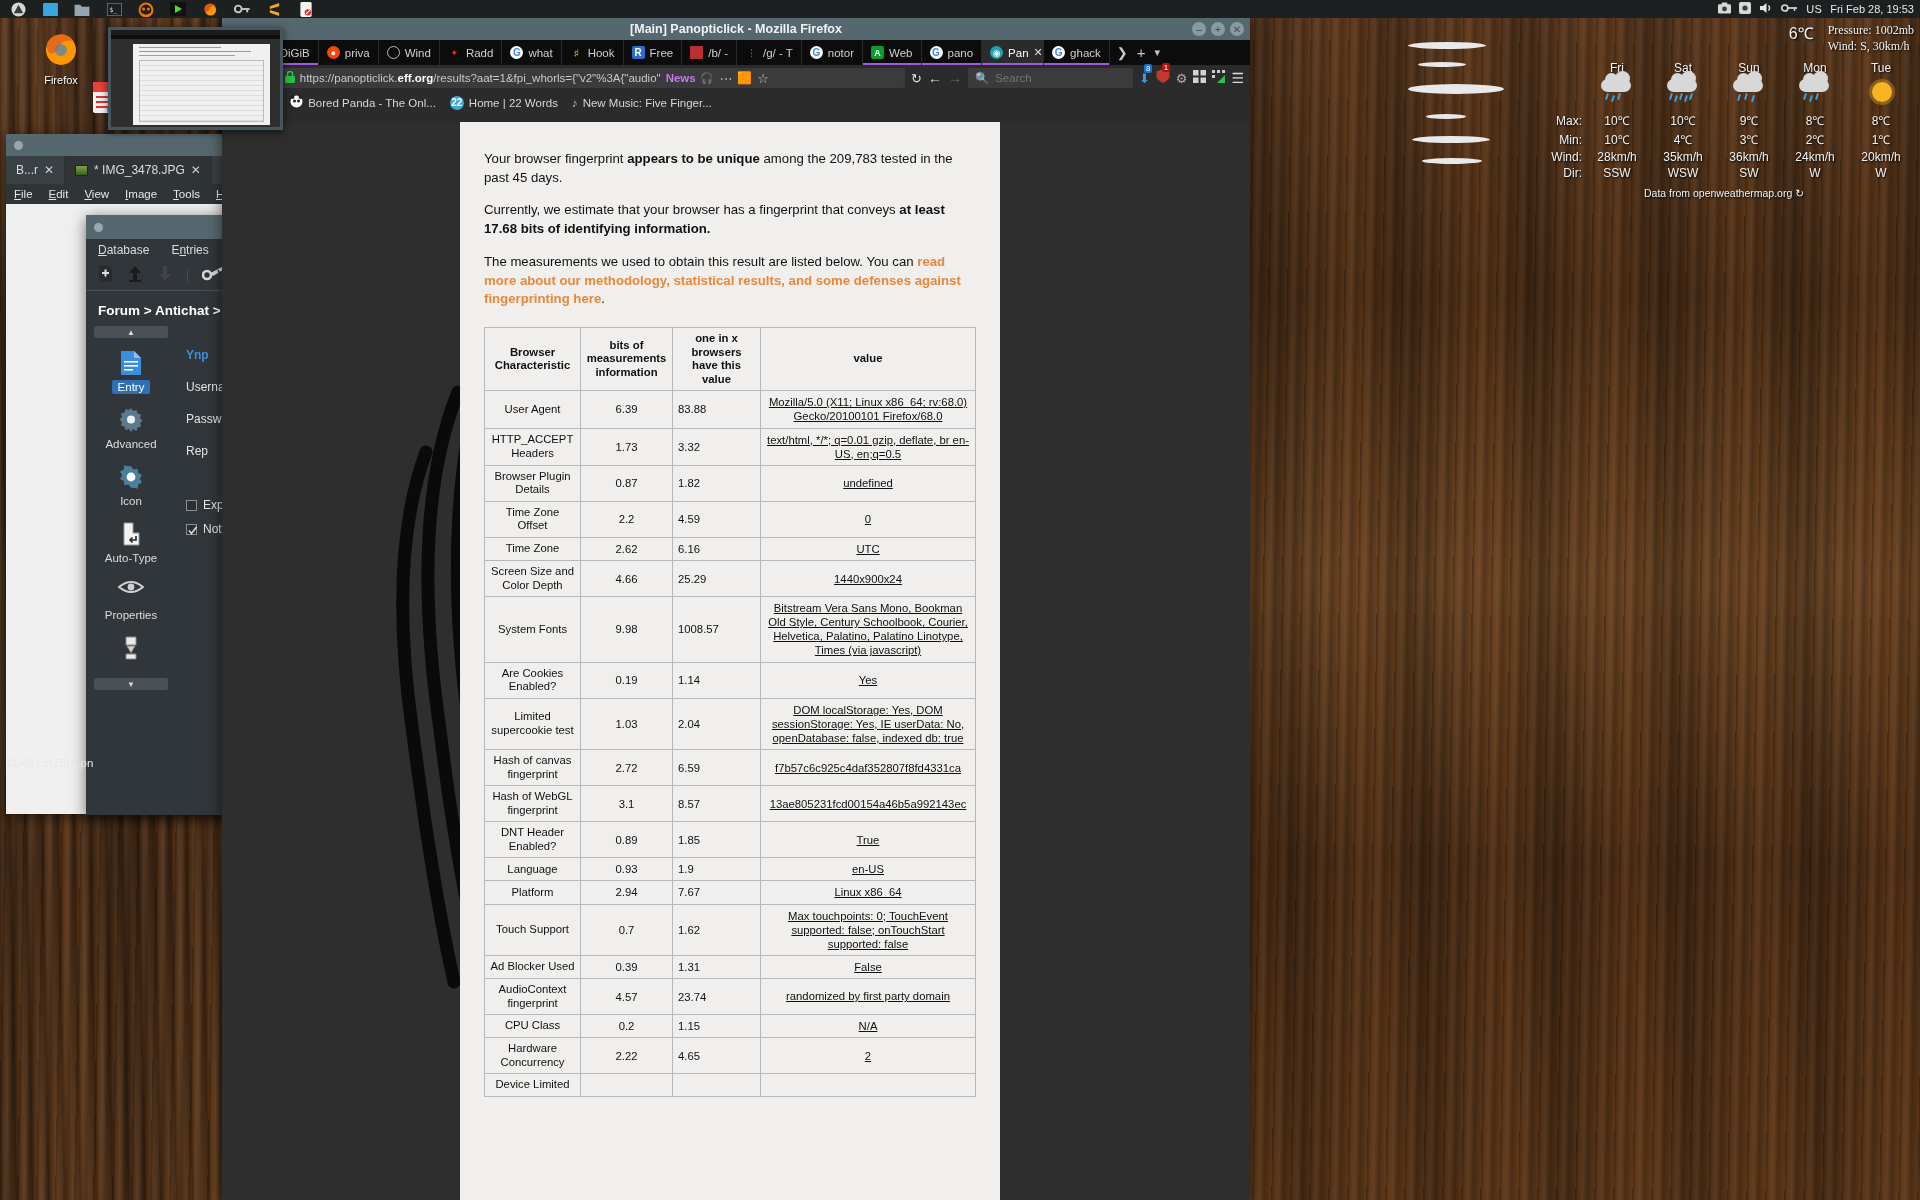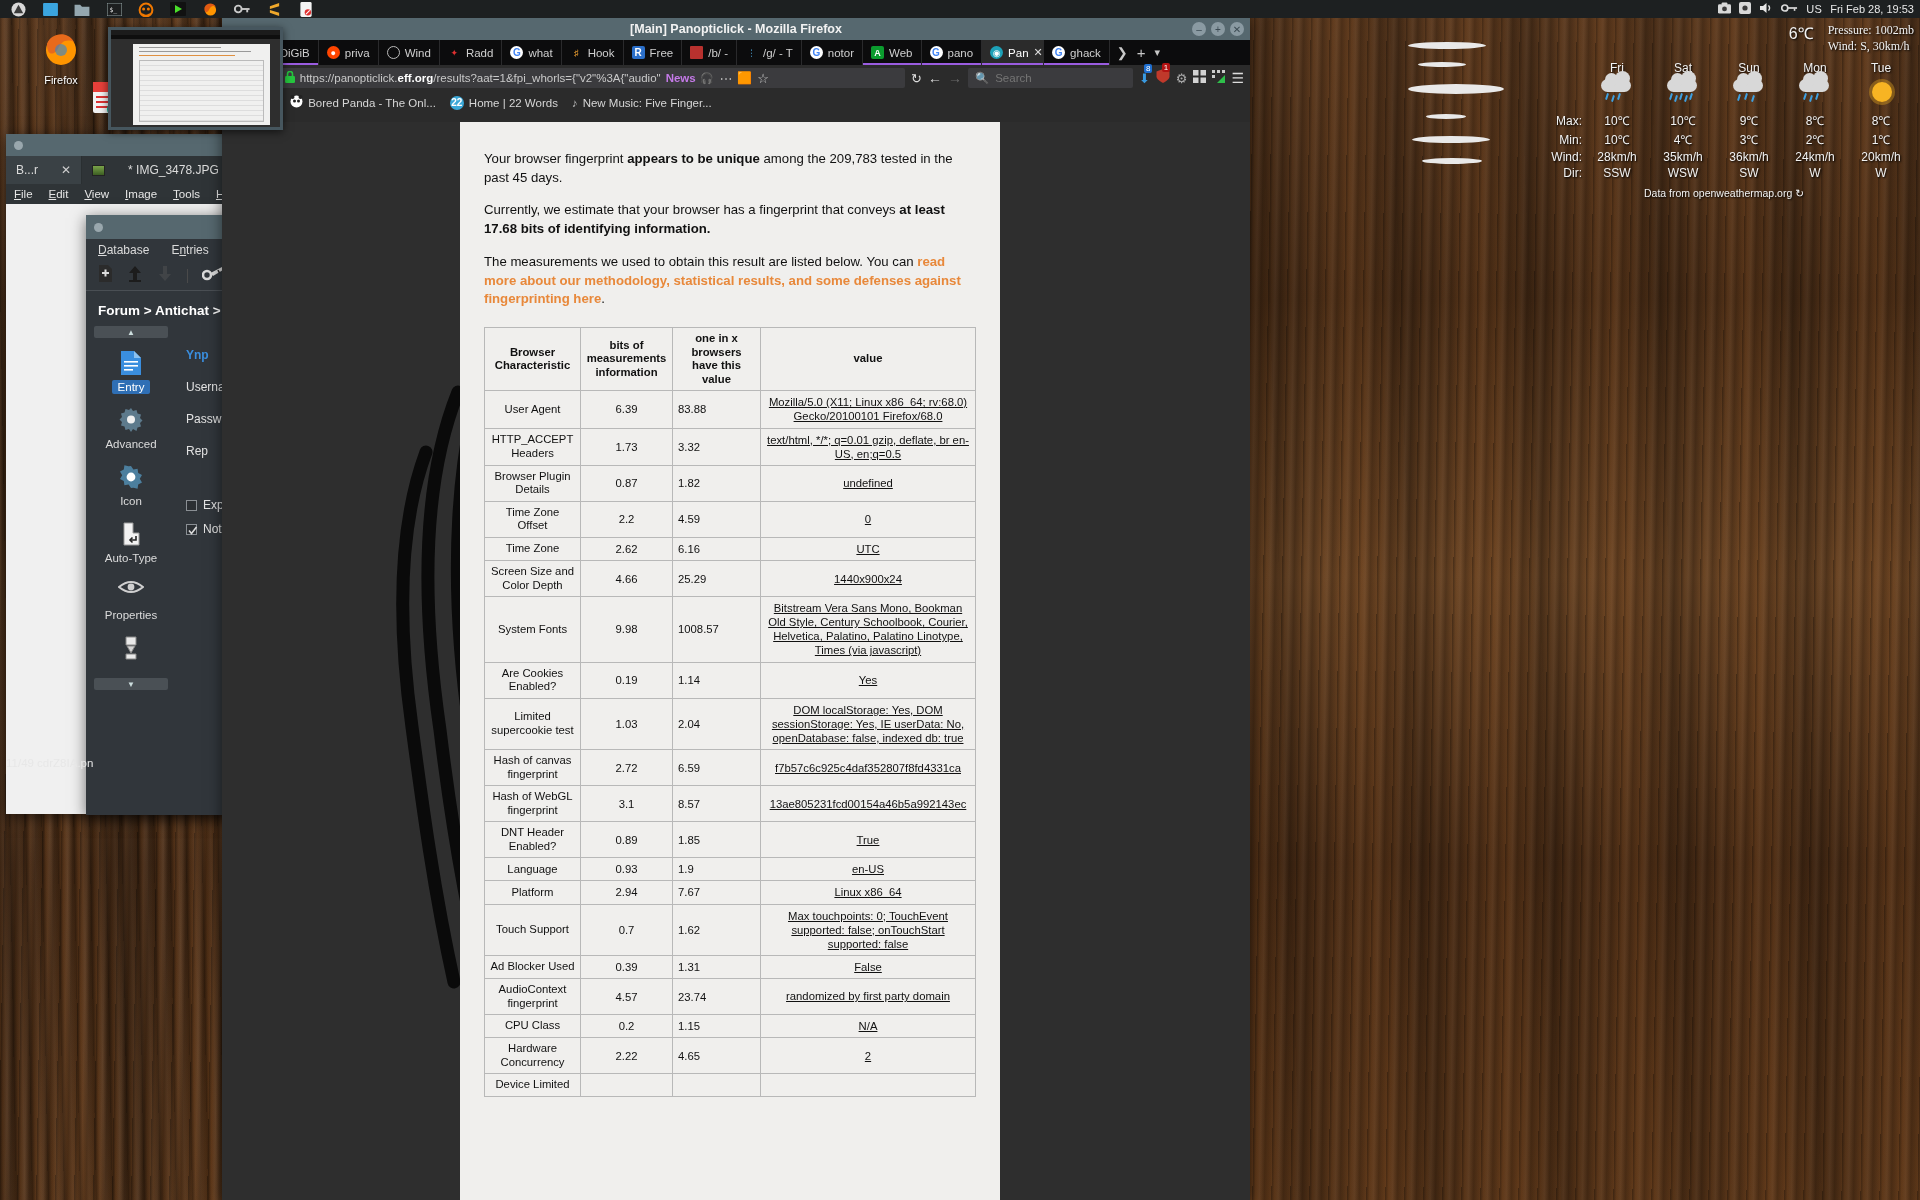--- a/index.html
+++ b/index.html
@@ -62,21 +62,21 @@
   
   .win { position:absolute; background:#2e3436; box-shadow:0 3px 14px rgba(0,0,0,.55); }
   .win .titlebar { height:22px; background:#566b75; display:flex; align-items:center; }
   .win .tb-dot { width:9px;height:9px;border-radius:50%;background:#99a7ad;margin-left:8px;}
 
   
   #imgwin { left:6px; top:134px; width:420px; height:680px; z-index:20; background:#2b2f31;}
   #imgwin .titlebar{height:22px;background:#56686f;}
   #imgwin .tabs { display:flex; align-items:stretch; height:28px; background:#3a4145; }
   #imgwin .tab {
-    display:flex;align-items:center;gap:23px;padding:0 10px;color:#dcdcdc;font-size:12px;
+    display:flex;align-items:center;gap:6px;padding:0 10px;color:#dcdcdc;font-size:12px;
     border-right:1px solid #2a2f31; background:#3a4145; white-space:nowrap;
   }
   #imgwin .tab.active{ background:#2f3437; }
   #imgwin .tthumb{width:13px;height:11px;border:1px solid #222;}
   #imgwin .tclose{color:#cfcfcf;font-size:12px;}
   #imgwin .menubar{height:20px;background:#2f3437;display:flex;align-items:center;gap:16px;padding:0 8px;color:#e6e6e6;font-size:11.5px;}
   #imgwin .menubar span u{text-decoration:underline;}
   #imgwin .canvas{position:absolute;left:0;right:0;top:70px;bottom:0;background:#f0f0f0;}
 
   

